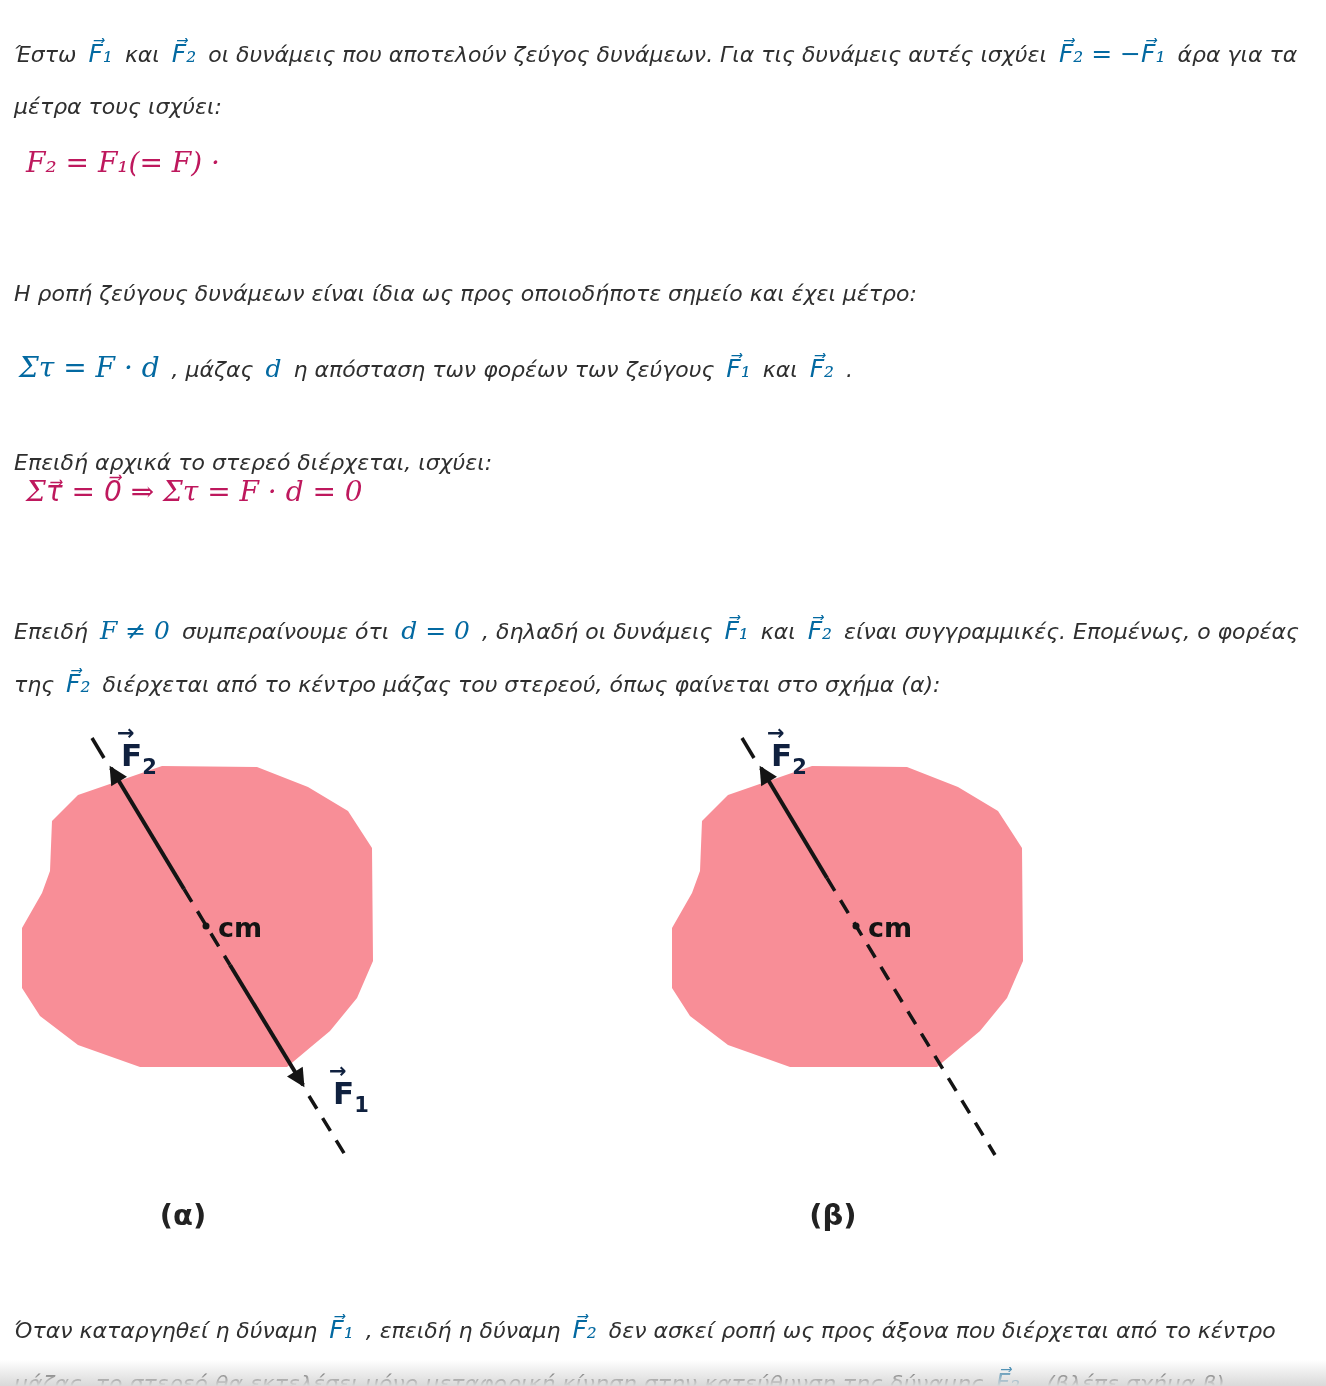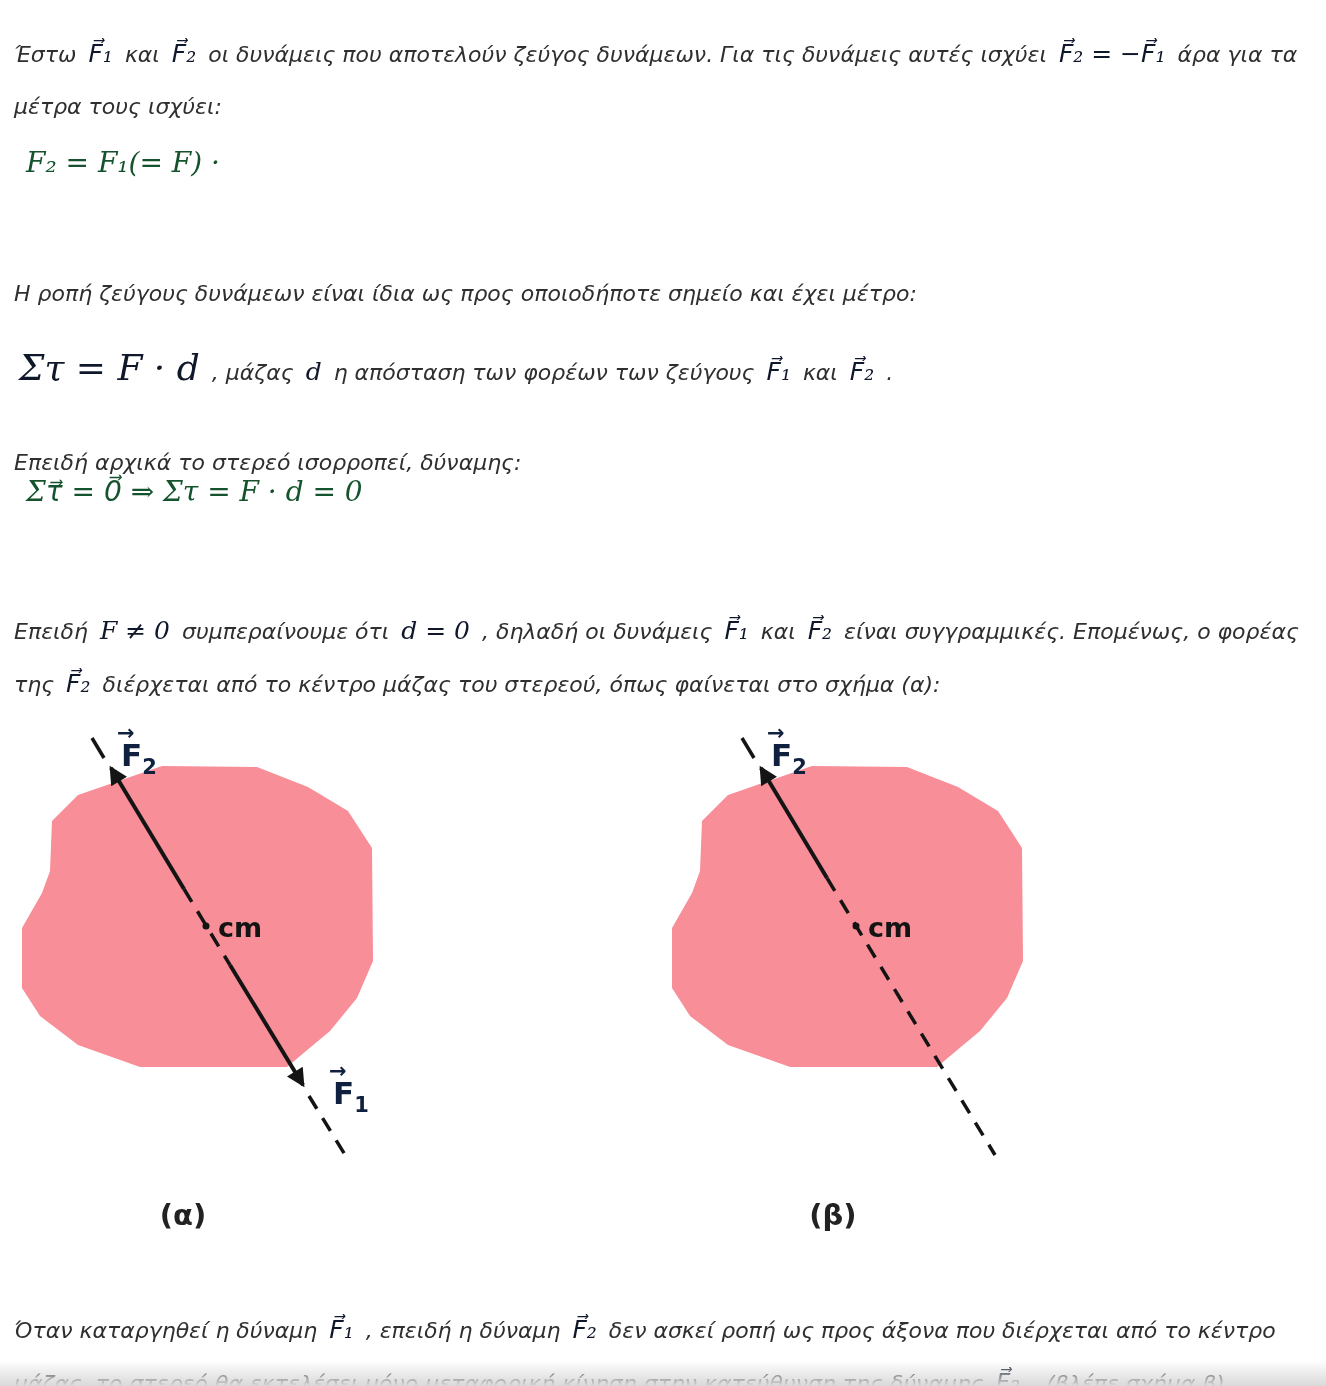--- a/index.html
+++ b/index.html
@@ -8,28 +8,28 @@
     font-family:"DejaVu Sans","Liberation Sans",sans-serif;
     color:#2f2f2f;overflow:hidden;
   }
   .para{
     position:absolute;left:14px;width:1302px;
     font-size:22px;line-height:52px;color:#2f2f2f;
   }
   .t{white-space:pre-wrap;font-style:italic;}
   .m{
     font-family:"DejaVu Serif","DejaVu Sans",serif;
-    font-style:italic;font-size:25px;color:#0f172a;
+    font-style:italic;font-size:25px;color:#0369a1;
     margin:0 5px;white-space:nowrap;
   }
-  .m.big{font-size:36px;}
+  .m.big{font-size:28px;}
   .formula{
     position:absolute;left:26px;
     font-family:"DejaVu Serif","DejaVu Sans",serif;
-    font-style:italic;font-size:28px;color:#14532d;white-space:nowrap;
+    font-style:italic;font-size:28px;color:#be185d;white-space:nowrap;
   }
   .fig{position:absolute;width:440px;height:540px;top:718px;}
   .fig-a{left:15px;}
   .fig-b{left:665px;}
   .solidline{stroke:#141414;stroke-width:4;fill:none;}
   .dashline{stroke:#141414;stroke-width:3.5;fill:none;stroke-dasharray:15 11;}
   .topdash{stroke:#141414;stroke-width:3.5;fill:none;}
   .flabel{font-family:"DejaVu Sans",sans-serif;font-weight:bold;font-size:31px;}
   .fsub{font-size:21px;}
   .farr{font-family:"DejaVu Sans",sans-serif;font-weight:bold;font-size:21px;}
@@ -46,21 +46,21 @@
 <body>
 
 <p class="para" style="top:6px"><span class="t">Έστω </span><span class="m">F⃗₁</span><span class="t"> και </span><span class="m">F⃗₂</span><span class="t"> οι δυνάμεις που αποτελούν ζεύγος δυνάμεων. Για τις δυνάμεις αυτές ισχύει </span><span class="m">F⃗₂ = −F⃗₁</span><span class="t"> άρα για τα μέτρα τους ισχύει:</span></p>
 
 <div class="formula" style="top:146px">F₂ = F₁(= F) ·</div>
 
 <p class="para" style="top:246px"><span class="t">Η ροπή ζεύγους δυνάμεων είναι ίδια ως προς οποιοδήποτε σημείο και έχει μέτρο:</span></p>
 
 <p class="para" style="top:320px"><span class="m big">Στ = F · d</span><span class="t"> , μάζας </span><span class="m">d</span><span class="t"> η απόσταση των φορέων των ζεύγους </span><span class="m">F⃗₁</span><span class="t"> και </span><span class="m">F⃗₂</span><span class="t"> .</span></p>
 
-<p class="para" style="top:415px"><span class="t">Επειδή αρχικά το στερεό ισορροπεί, δύναμης:</span></p>
+<p class="para" style="top:415px"><span class="t">Επειδή αρχικά το στερεό διέρχεται, ισχύει:</span></p>
 
 <div class="formula" style="top:475px">Στ⃗ = 0⃗ ⇒ Στ = F · d = 0</div>
 
 <p class="para" style="top:583px"><span class="t">Επειδή </span><span class="m">F ≠ 0</span><span class="t"> συμπεραίνουμε ότι </span><span class="m">d = 0</span><span class="t"> , δηλαδή οι δυνάμεις </span><span class="m">F⃗₁</span><span class="t"> και </span><span class="m">F⃗₂</span><span class="t"> είναι συγγραμμικές. Επομένως, ο φορέας της </span><span class="m">F⃗₂</span><span class="t"> διέρχεται από το κέντρο μάζας του στερεού, όπως φαίνεται στο σχήμα (α):</span></p>
 
 <div class="fig fig-a">
   <svg width="440" height="540" viewBox="0 0 440 540">
     <defs>
       <marker id="ah-a" viewBox="0 0 10 10" refX="8.5" refY="5" markerWidth="5.2" markerHeight="4.6" orient="auto" markerUnits="strokeWidth">
         <path d="M0,0 L10,5 L0,10 z" fill="#141414"></path>

